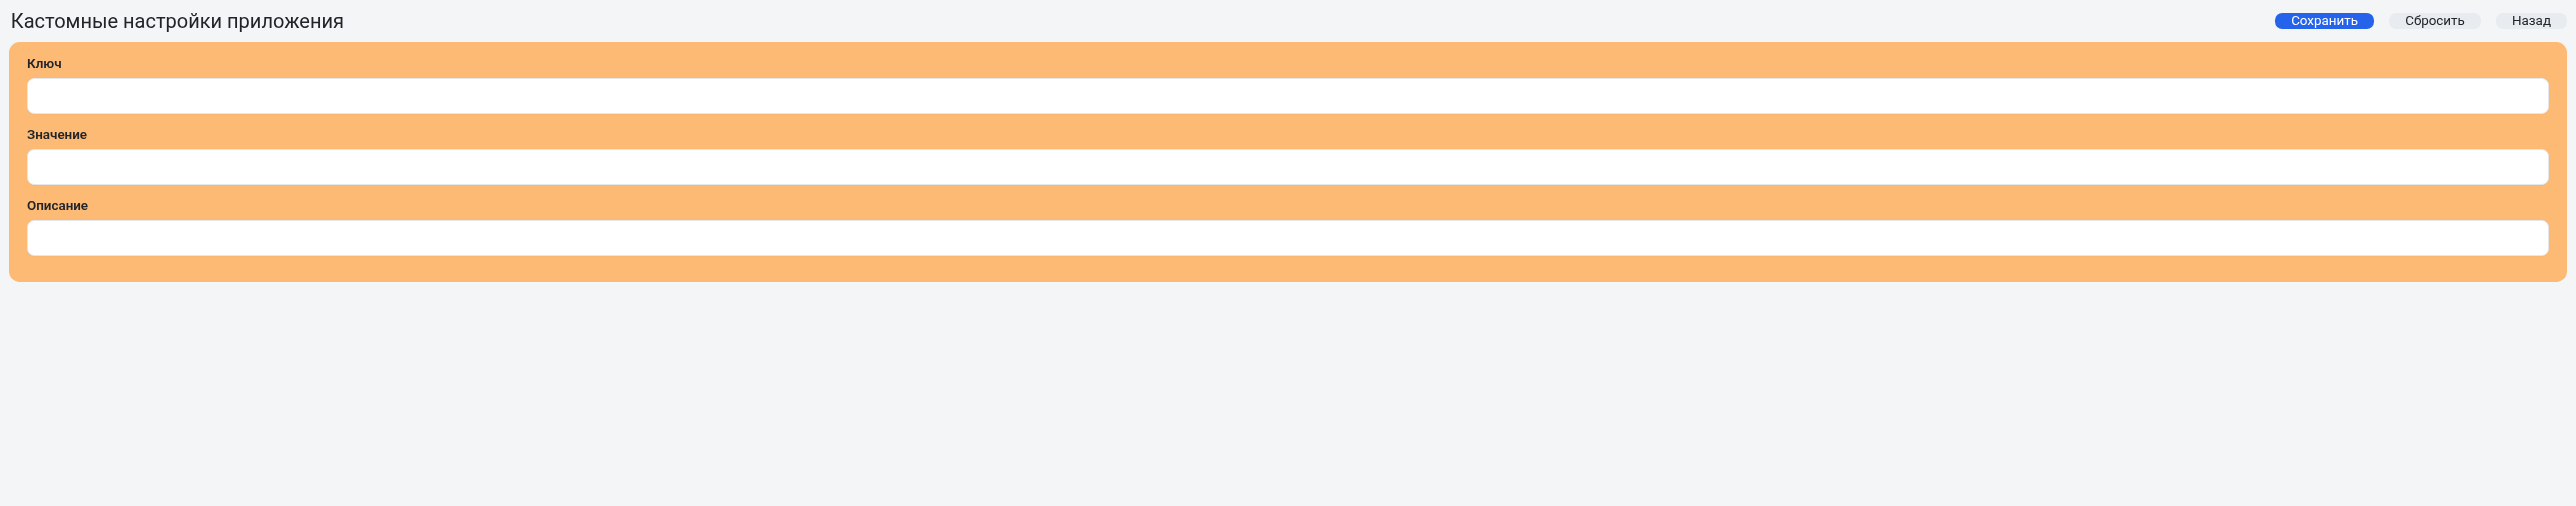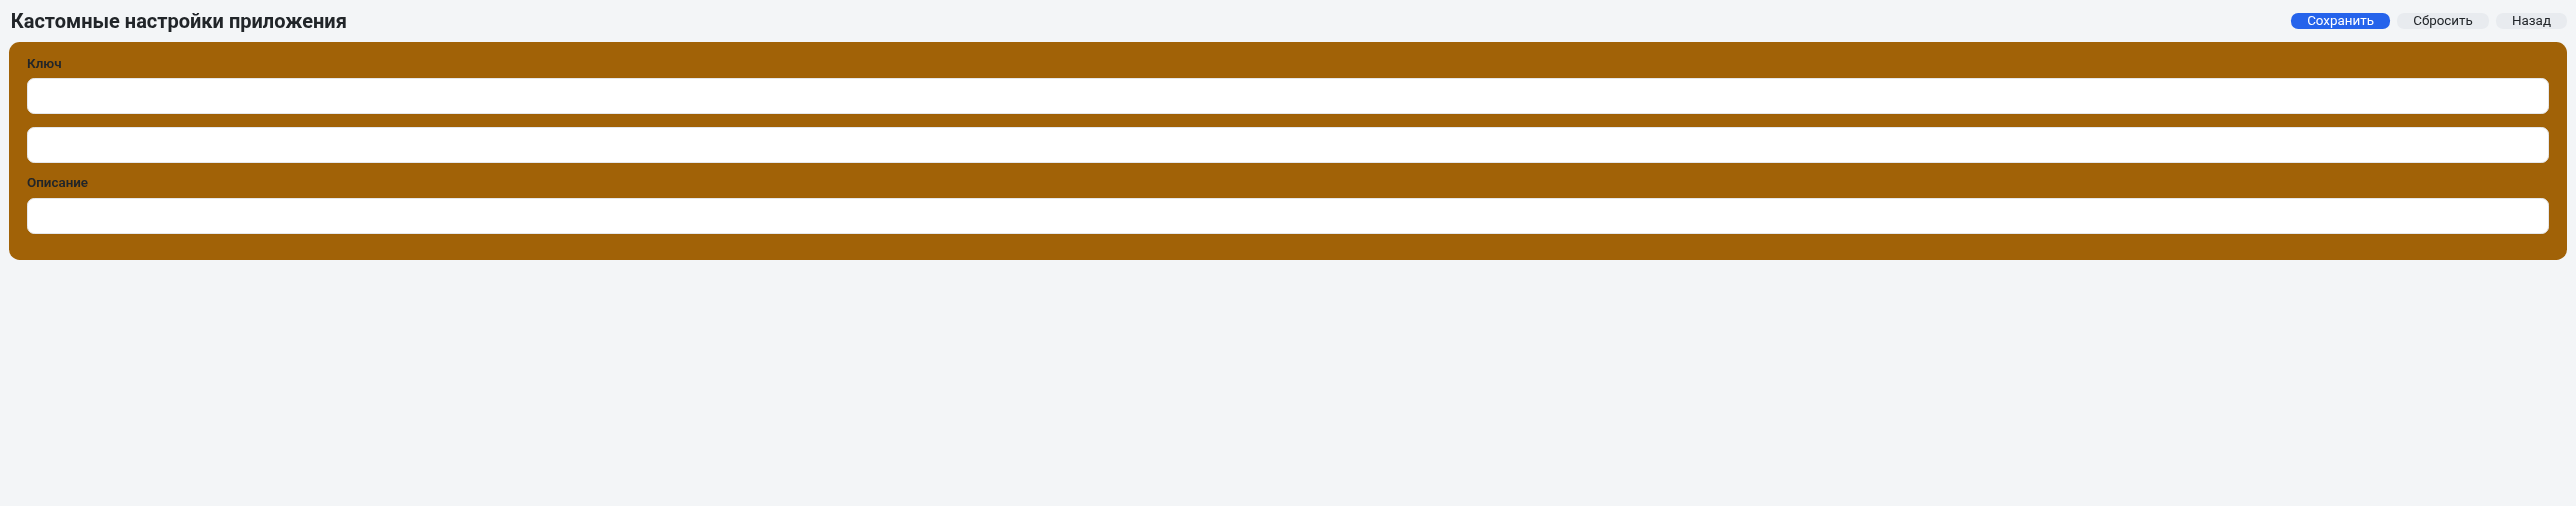--- a/index.html
+++ b/index.html
@@ -15,49 +15,50 @@
       color: #212529;
     }
     .header-row {
       display: flex;
       justify-content: space-between;
       align-items: center;
       padding: 0 0 9px 0;
     }
     .page-title {
       font-size: 20px;
-      font-weight: 700;
+      font-weight: 400;
       color: #212529;
       padding-left: 1.8px;
     }
     .button-group {
       display: flex;
       gap: 7.2px;
     }
     .btn {
       border: none;
       border-radius: 7.2px;
       padding: 0 16px;
       font-size: 13.4px;
       font-weight: 400;
       cursor: pointer;
       font-family: inherit;
       line-height: 1.2;
+      margin-left: 8px;
     }
     .btn-primary {
       background: #2563eb;
       color: #ffffff;
     }
     .btn-secondary {
       background: #e8ebef;
       color: #212529;
       text-align: center;
     }
     .card {
-      background: #a16207;
+      background: #fdba74;
       border-radius: 10.7px;
       padding: 14.3px 18px 18px 18px;
     }
     .form-group {
       margin-bottom: 12.5px;
     }
     .form-group:last-child {
       margin-bottom: 8px;
     }
     .form-label {
@@ -91,20 +92,21 @@
     <button class="btn btn-secondary">Назад</button>
   </div>
 </div>
 
 <div class="card">
   <div class="form-group">
     <label class="form-label">Ключ</label>
     <input type="text" class="form-input" value="" style="">
   </div>
   <div class="form-group">
+    <label class="form-label">Значение</label>
     <input type="text" class="form-input" value="" style="">
   </div>
   <div class="form-group">
     <label class="form-label">Описание</label>
     <input type="text" class="form-input" value="" style="">
   </div>
 </div>
 
 
 </body></html>

